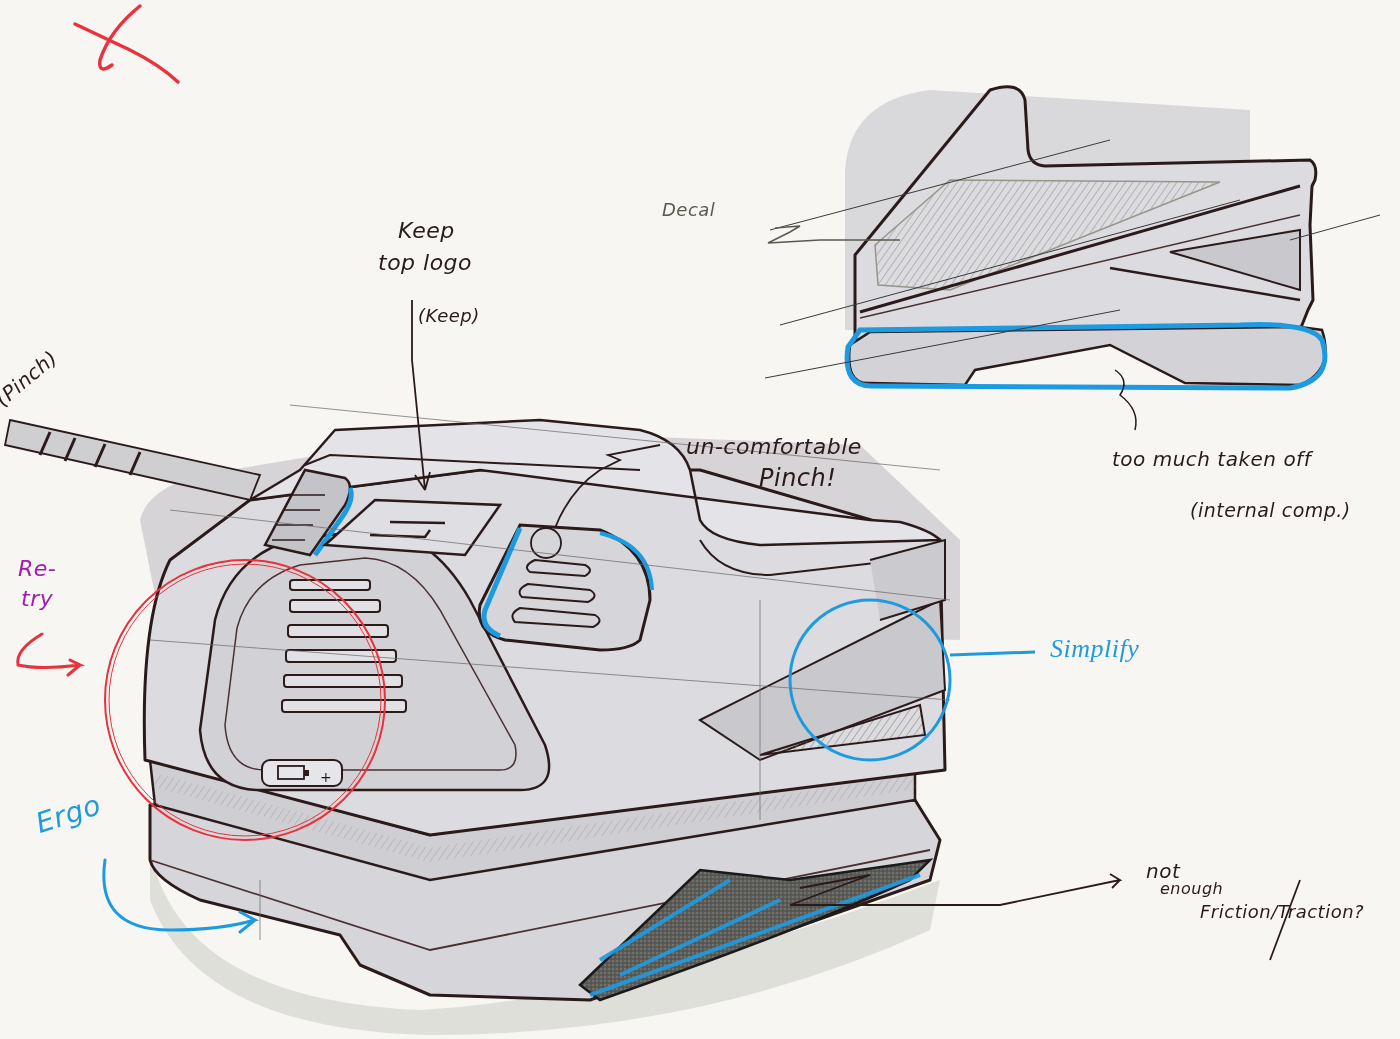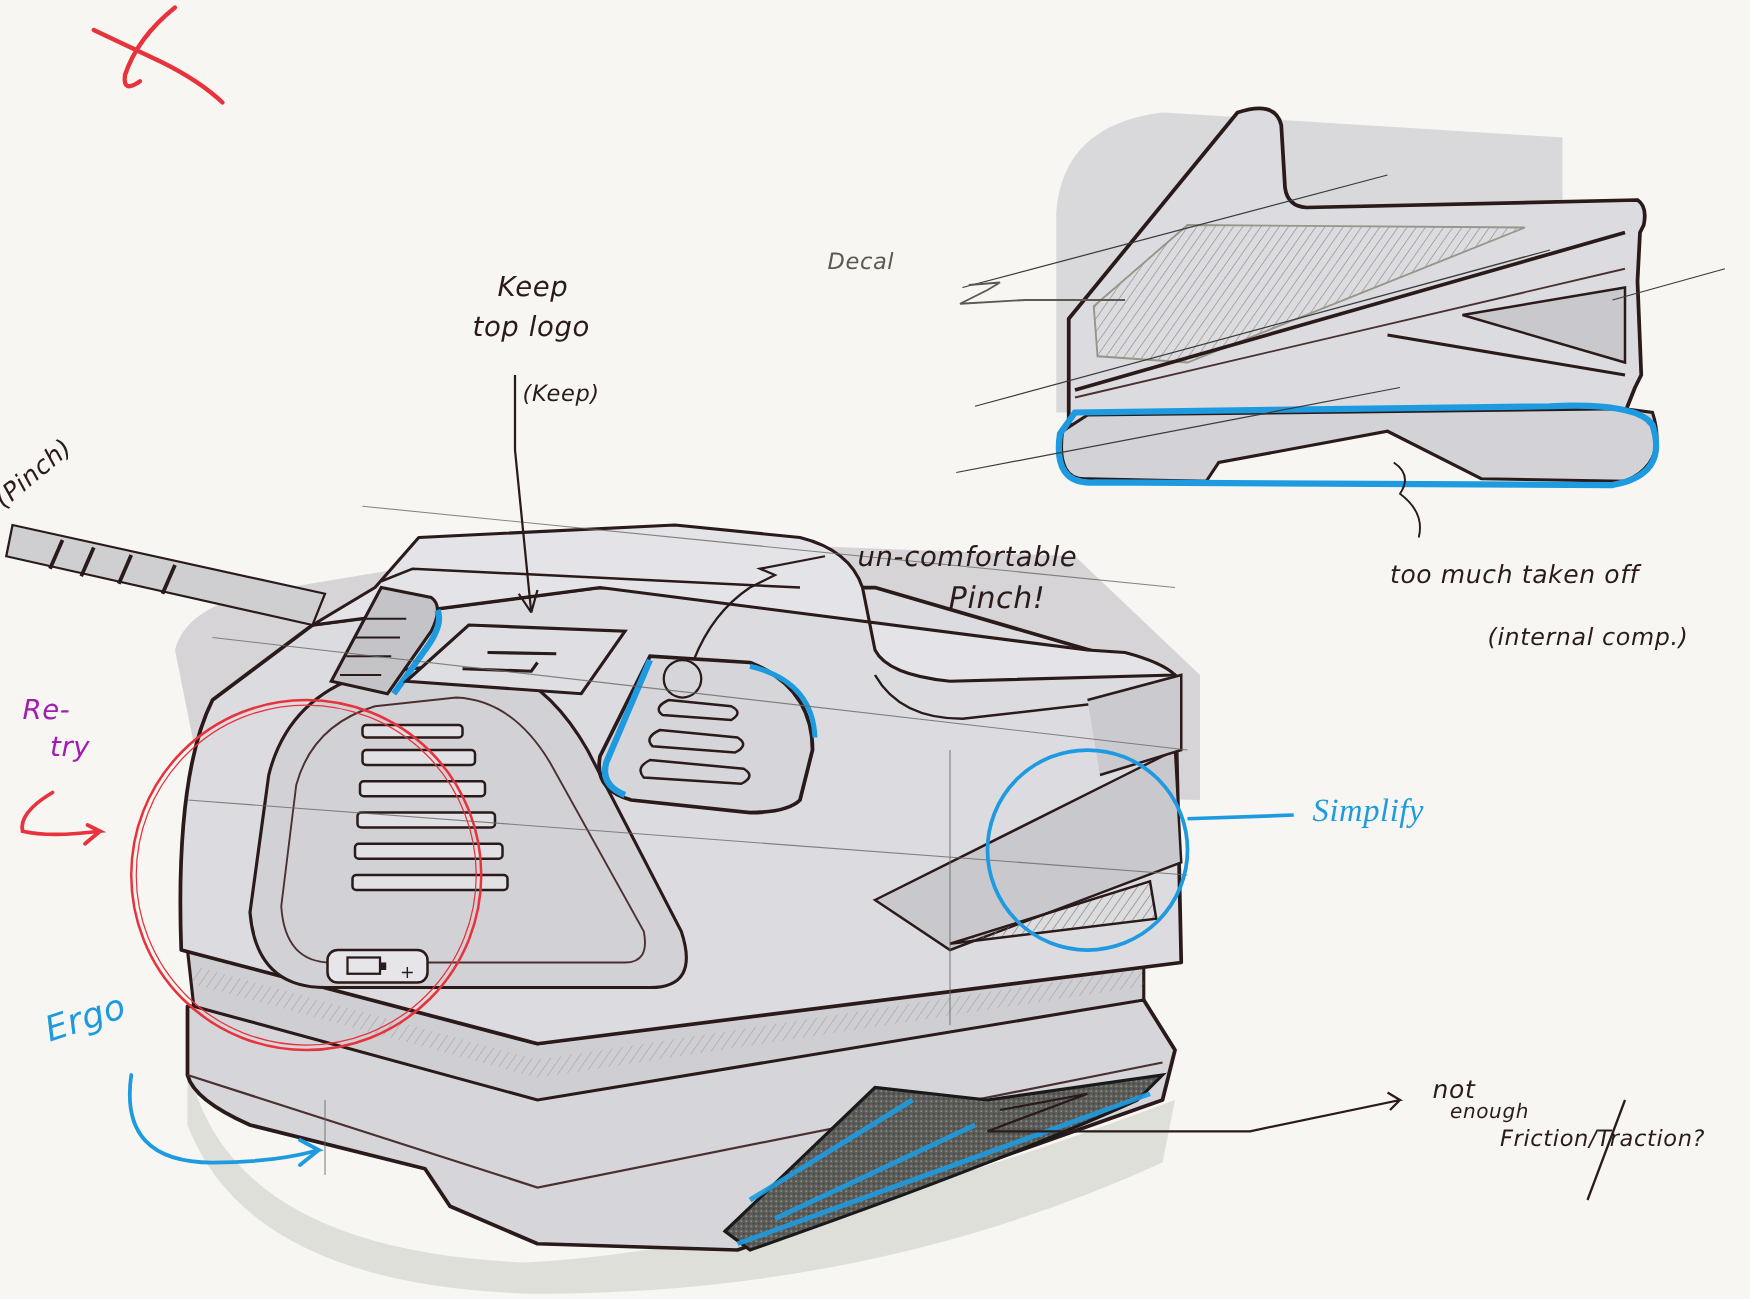--- a/index.html
+++ b/index.html
@@ -181,21 +181,21 @@
 
 <div class="note ink" style="left:686px;top:434px;font-size:22px;">un-comfortable</div>
 <div class="note ink" style="left:759px;top:465px;font-size:24px;">Pinch!</div>
 
 <div class="note ink-grey" style="left:662px;top:200px;font-size:18px;">Decal</div>
 
 <div class="note ink" style="left:1112px;top:424px;font-size:20px;margin-top:24px;">too much taken off</div>
 <div class="note ink" style="left:1190px;top:462px;font-size:19px;margin-top:38px;">(internal comp.)</div>
 
 <div class="note red" style="left:18px;top:556px;font-size:22px;">Re-</div>
-<div class="note red" style="left:40px;top:586px;font-size:22px;">try</div>
+<div class="note red" style="left:21px;top:586px;font-size:22px;">try</div>
 
 <div class="note blue" style="left:1050px;top:634px;font-size:26px;font-family:Liberation Serif, serif;">Simplify</div>
 
 <div class="note blue" style="left:42px;top:808px;font-size:28px;transform:rotate(-18deg);transform-origin:left bottom;">Ergo</div>
 
 <div class="note ink" style="left:1146px;top:860px;font-size:20px;">not</div>
 <div class="note ink" style="left:1160px;top:880px;font-size:16px;">enough</div>
 <div class="note ink" style="left:1200px;top:902px;font-size:18px;">Friction/Traction?</div>
 
 </body></html>

